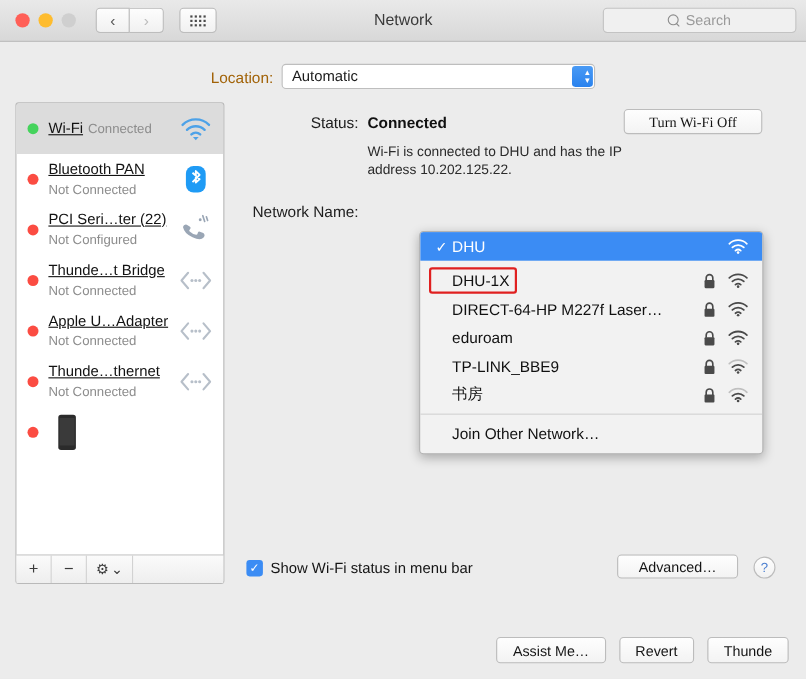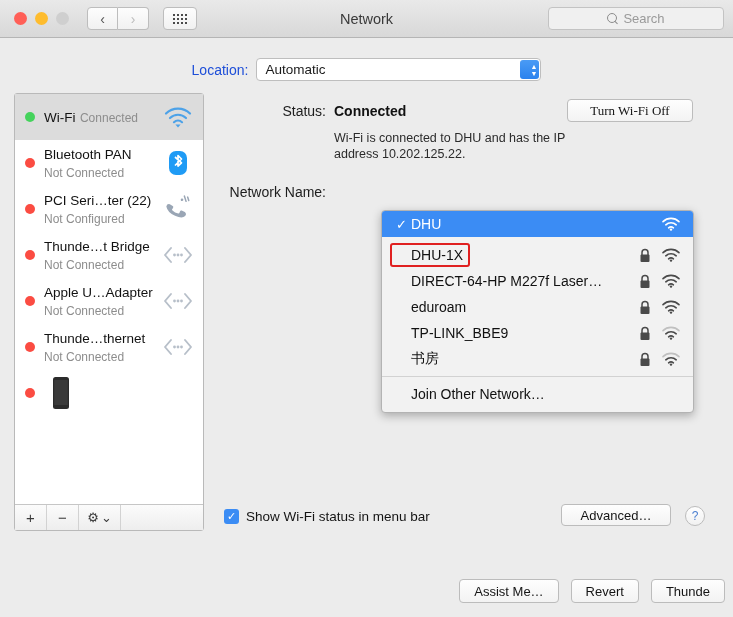--- a/index.html
+++ b/index.html
@@ -65,21 +65,21 @@
   .searchbox .mag::after {
     content:""; position:absolute; width:4px; height:1.3px; background:#8c8c8c;
     transform: rotate(45deg); left:7px; top:9px;
   }
   .searchbox span { font-size: 13px; color: #9a9a9a; }
 
   
   .locrow {
     margin-top: 20px; display: flex; align-items: center; justify-content: center;
   }
-  .loclabel { font-size: 14px; color: #1d4ed8; margin-right: 8px; }
+  .loclabel { font-size: 14px; color: #a16207; margin-right: 8px; }
   .locselect {
     position: relative; width: 285px; height: 23px;
     background: #fff; border: 1px solid #bebebe; border-radius: 4px;
     display: flex; align-items: center;
   }
   .locselect > span { font-size: 13.5px; color: #1a1a1a; padding-left: 8px; }
   .stepper {
     position: absolute; right: 1px; top: 1px; width: 19px; height: 19px;
     background: linear-gradient(to bottom,#4a9bf5,#2a82ee);
     border-radius: 3px; display: flex; flex-direction: column;
@@ -101,21 +101,21 @@
     display: flex; align-items: center; height: 46px;
     padding: 0 8px 0 10px; border-bottom: 1px solid transparent;
   }
   .svc.selected { background: #dcdcdc; }
   .dot { width: 10px; height: 10px; border-radius: 50%; flex: none; margin-right: 9px; }
   .dot.green { background: #45d35c; }
   .dot.red   { background: #fb4c42; }
   .svctext { flex: 1; min-width: 0; }
   .svcname {
     font-size: 13.5px; color: #121212; line-height: 16px;
-    white-space: nowrap; overflow: hidden;
+    white-space: nowrap; overflow: hidden; text-decoration: underline;
   }
   .svcstate { font-size: 12px; color: #8d8d8d; line-height: 15px; white-space: nowrap; }
   .svcicon { width: 34px; height: 34px; flex: none; display: flex; align-items: center; justify-content: center; }
 
   .sidebar-footer {
     height: 26px; border-top: 1px solid #c6c6c6;
     background: linear-gradient(to bottom,#fbfbfb,#eeeeee);
     display: flex; align-items: stretch;
   }
   .sbtn {
@@ -183,21 +183,21 @@
   .advbtn { position: absolute; right: 48px; bottom: 5px; width: 110px; height: 22px; }
   .helpbtn {
     position: absolute; right: 14px; bottom: 5px;
     width: 20px; height: 20px; border-radius: 50%;
     background: linear-gradient(to bottom,#fefefe,#f1f1f1);
     border: 1px solid #bcbcbc; font-size: 12px; color: #4b7fd0;
     display: flex; align-items: center; justify-content: center;
   }
 
   .footer {
-    position: absolute; right: 8px; bottom: 14px;
+    position: absolute; right: 16px; bottom: 14px;
     display: flex; gap: 12px; align-items: center; margin-top: 35px;
   }
   .footer .btn { height: 24px; padding: 0 14px; }
 
   
   svg { display: block; }
 </style>
 </head>
 <body>
 

